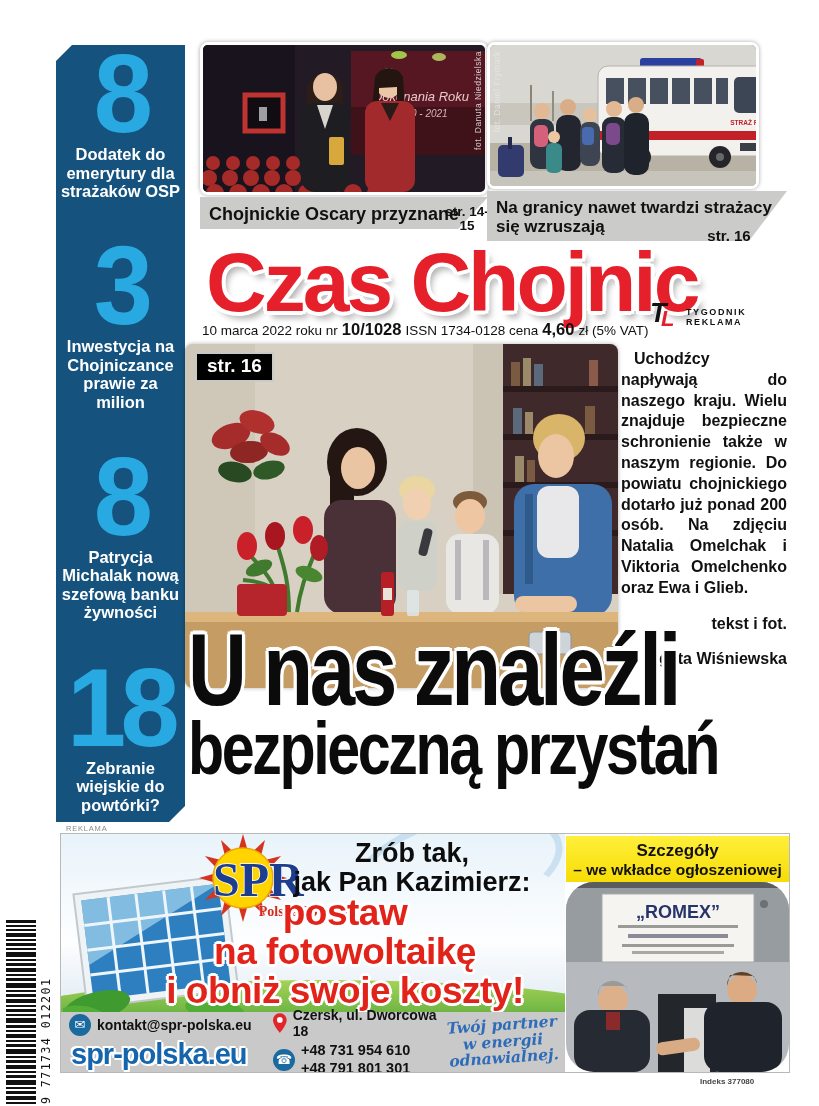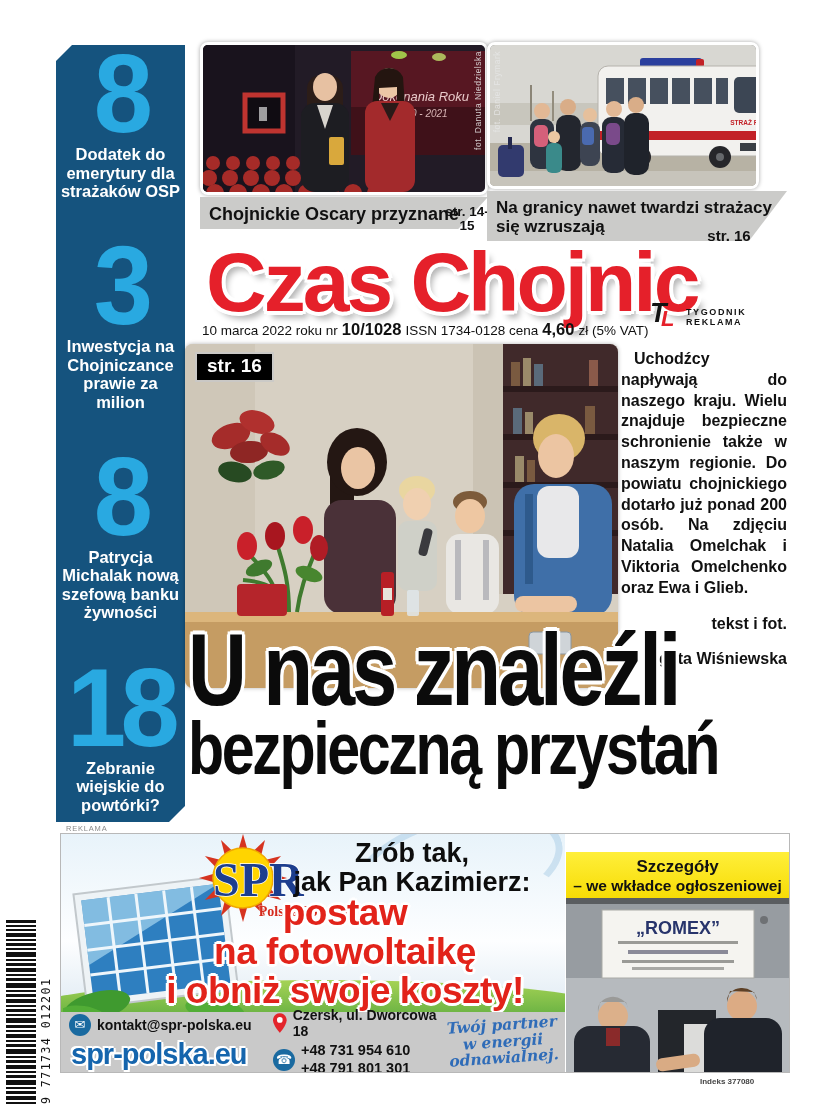--- a/index.html
+++ b/index.html
@@ -79,26 +79,26 @@
   .srow{display:flex;align-items:center;gap:6px;}
   .cicon{width:22px;height:22px;border-radius:50%;background:#1a6aa0;color:#fff;font-size:13px;
          display:flex;align-items:center;justify-content:center;flex:0 0 22px;}
   .email-t{font-weight:bold;font-size:14px;color:#111;}
   .website{font-weight:bold;font-size:29px;color:#1565ad;letter-spacing:-1px;margin:2px 0 0 2px;
            text-shadow:2px 0 0 #fff,-2px 0 0 #fff,0 2px 0 #fff,0 -2px 0 #fff,2px 2px 0 #fff,-2px -2px 0 #fff;}
   .addr-t{font-weight:bold;font-size:14px;color:#111;}
   .phones{font-weight:bold;font-size:14.5px;color:#111;line-height:1.2;}
   .slogan{transform:rotate(-4deg);color:#2f6cb8;font-family:"DejaVu Serif",serif;font-style:italic;
           font-weight:bold;font-size:15.5px;line-height:1.08;text-align:center;}
-  .ad-right{position:absolute;left:505px;top:16px;width:206px;height:238px;}
+  .ad-right{position:absolute;left:505px;top:0;width:206px;height:238px;}
   .ybox{position:absolute;left:0;top:2px;width:223px;height:46px;background:linear-gradient(180deg,#ffef3a,#f7dc05);
         text-align:center;font-weight:bold;color:#111;padding-top:5px;box-sizing:border-box;}
   .ybox .y1{font-size:17px;line-height:1.15;}
   .ybox .y2{font-size:15.5px;line-height:1.15;}
-  .romex{position:absolute;left:0;top:48px;width:223px;height:190px;overflow:hidden;}
+  .romex{position:absolute;left:0;top:48px;width:223px;height:190px;overflow:hidden;border-radius:28px;}
   
   .barcode{position:absolute;left:6px;top:920px;width:54px;height:186px;background:#fff;}
   .bc-num{position:absolute;left:33px;top:4px;height:180px;writing-mode:vertical-rl;transform:rotate(180deg);
           font-family:"DejaVu Sans Mono",monospace;font-size:11.5px;letter-spacing:1.5px;color:#111;}
   .indeks{position:absolute;left:700px;top:1077px;font-size:8px;color:#444;font-weight:bold;}
 </style>
 </head>
 <body>
 
 <div id="page">

